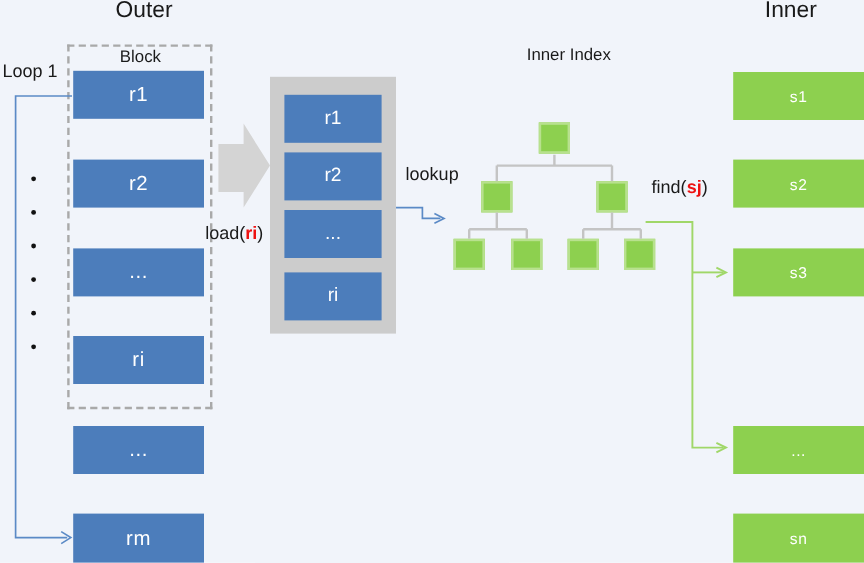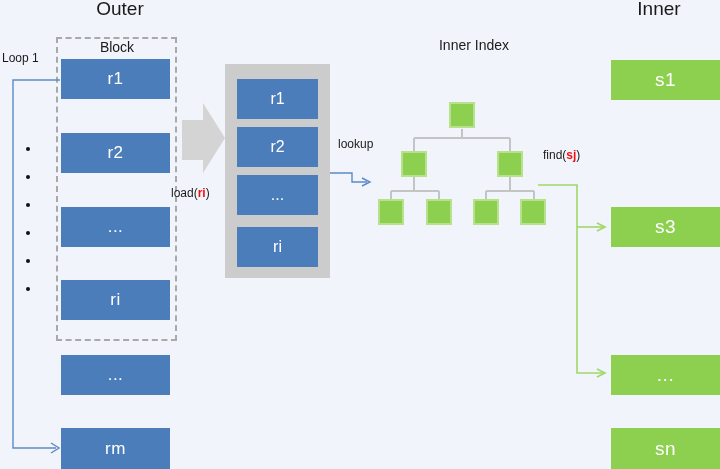--- a/index.html
+++ b/index.html
@@ -2,31 +2,31 @@
 <html style="--bg: #f1f4fa; --box-blue: #4c7dbb; --box-green: #8dd04f; --tree-green-border: #b8e18e; --buffer-gray: #cccccc; --arrow-gray: #d4d4d4; --dash-gray: #a9a9a9; --connector-gray: #c4c4c4; --line-blue: #5b8ac6; --line-green: #a0d768; --text-dark: #1a1a1a; --accent-red: #ee1111;"><head>
 <meta charset="utf-8">
 <style>
   html,body{margin:0;padding:0;}
   body{font-family:"Liberation Sans",sans-serif;background:#fff;}
   .canvas{
     position:relative;width:720px;height:469px;overflow:hidden;
     background:var(--bg);color:var(--text-dark);
   }
   .title{position:absolute;font-size:19px;text-align:center;width:120px;color:var(--text-dark);}
-  .small-label{position:absolute;font-size:12px;color:var(--text-dark);white-space:nowrap;}
+  .small-label{position:absolute;font-size:15px;color:var(--text-dark);white-space:nowrap;}
   .center-label{position:absolute;font-size:14px;text-align:center;width:120px;color:var(--text-dark);white-space:nowrap;}
   .red{color:var(--accent-red);font-weight:bold;}
   .rbox{
     position:absolute;left:61px;width:109px;height:40px;
     background:var(--box-blue);color:#fff;font-size:17px;
     display:flex;align-items:center;justify-content:center;letter-spacing:.5px;
   }
   .sbox{
     position:absolute;left:611px;width:109px;height:40px;
-    background:var(--box-green);color:#fff;font-size:19px;
+    background:var(--box-green);color:#fff;font-size:13px;
     display:flex;align-items:center;justify-content:center;letter-spacing:.5px;
   }
   .jbbox{
     position:absolute;left:237px;width:81px;height:40px;
     background:var(--box-blue);color:#fff;font-size:16px;
     display:flex;align-items:center;justify-content:center;
   }
   .dashed-block{
     position:absolute;left:56px;top:37px;width:121px;height:304px;
     border:2px dashed var(--dash-gray);box-sizing:border-box;background:transparent;
@@ -92,20 +92,21 @@
   <div class="tnode" style="left:401px;top:151px"></div>
   <div class="tnode" style="left:497px;top:151px"></div>
   <div class="tnode" style="left:378px;top:199px"></div>
   <div class="tnode" style="left:426px;top:199px"></div>
   <div class="tnode" style="left:473px;top:199px"></div>
   <div class="tnode" style="left:520px;top:199px"></div>
 
   <div class="small-label" style="left:543px;top:148px"><span>find(</span><span class="red">sj</span><span>)</span></div>
 
   <div class="sbox" style="top:60px">s1</div>
+  <div class="sbox" style="top:133px">s2</div>
   <div class="sbox" style="top:207px">s3</div>
   <div class="sbox" style="top:355px">...</div>
   <div class="sbox" style="top:428px;height:41px">sn</div>
 
   <svg class="overlay" width="720" height="469" viewBox="0 0 720 469">
 
     <g>
       <path class="ln-gray" d="M462,129 V138 M414,138 H510 M414,138 V151 M510,138 V151"></path>
       <path class="ln-gray" d="M414,177 V191 M391,191 H439 M391,191 V199 M439,191 V199"></path>
       <path class="ln-gray" d="M510,177 V191 M486,191 H534 M486,191 V199 M534,191 V199"></path>

